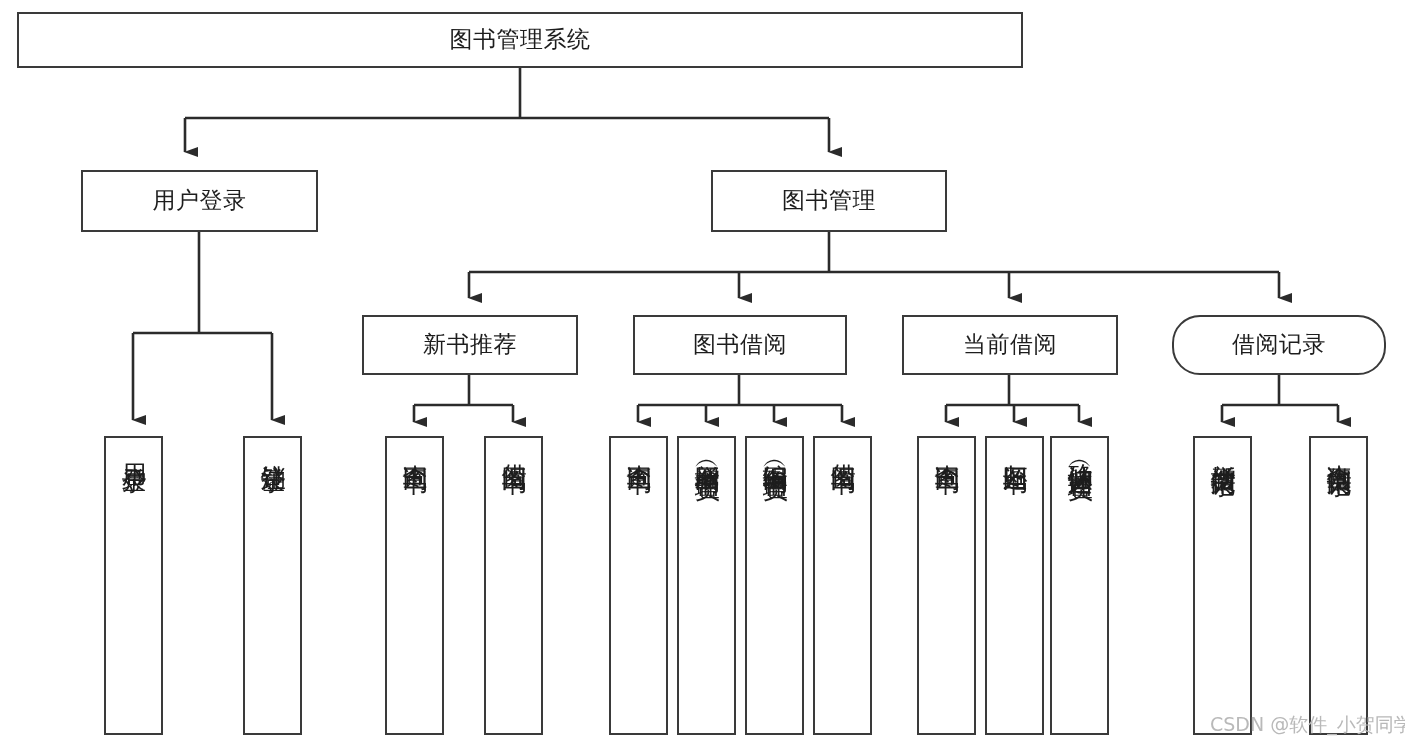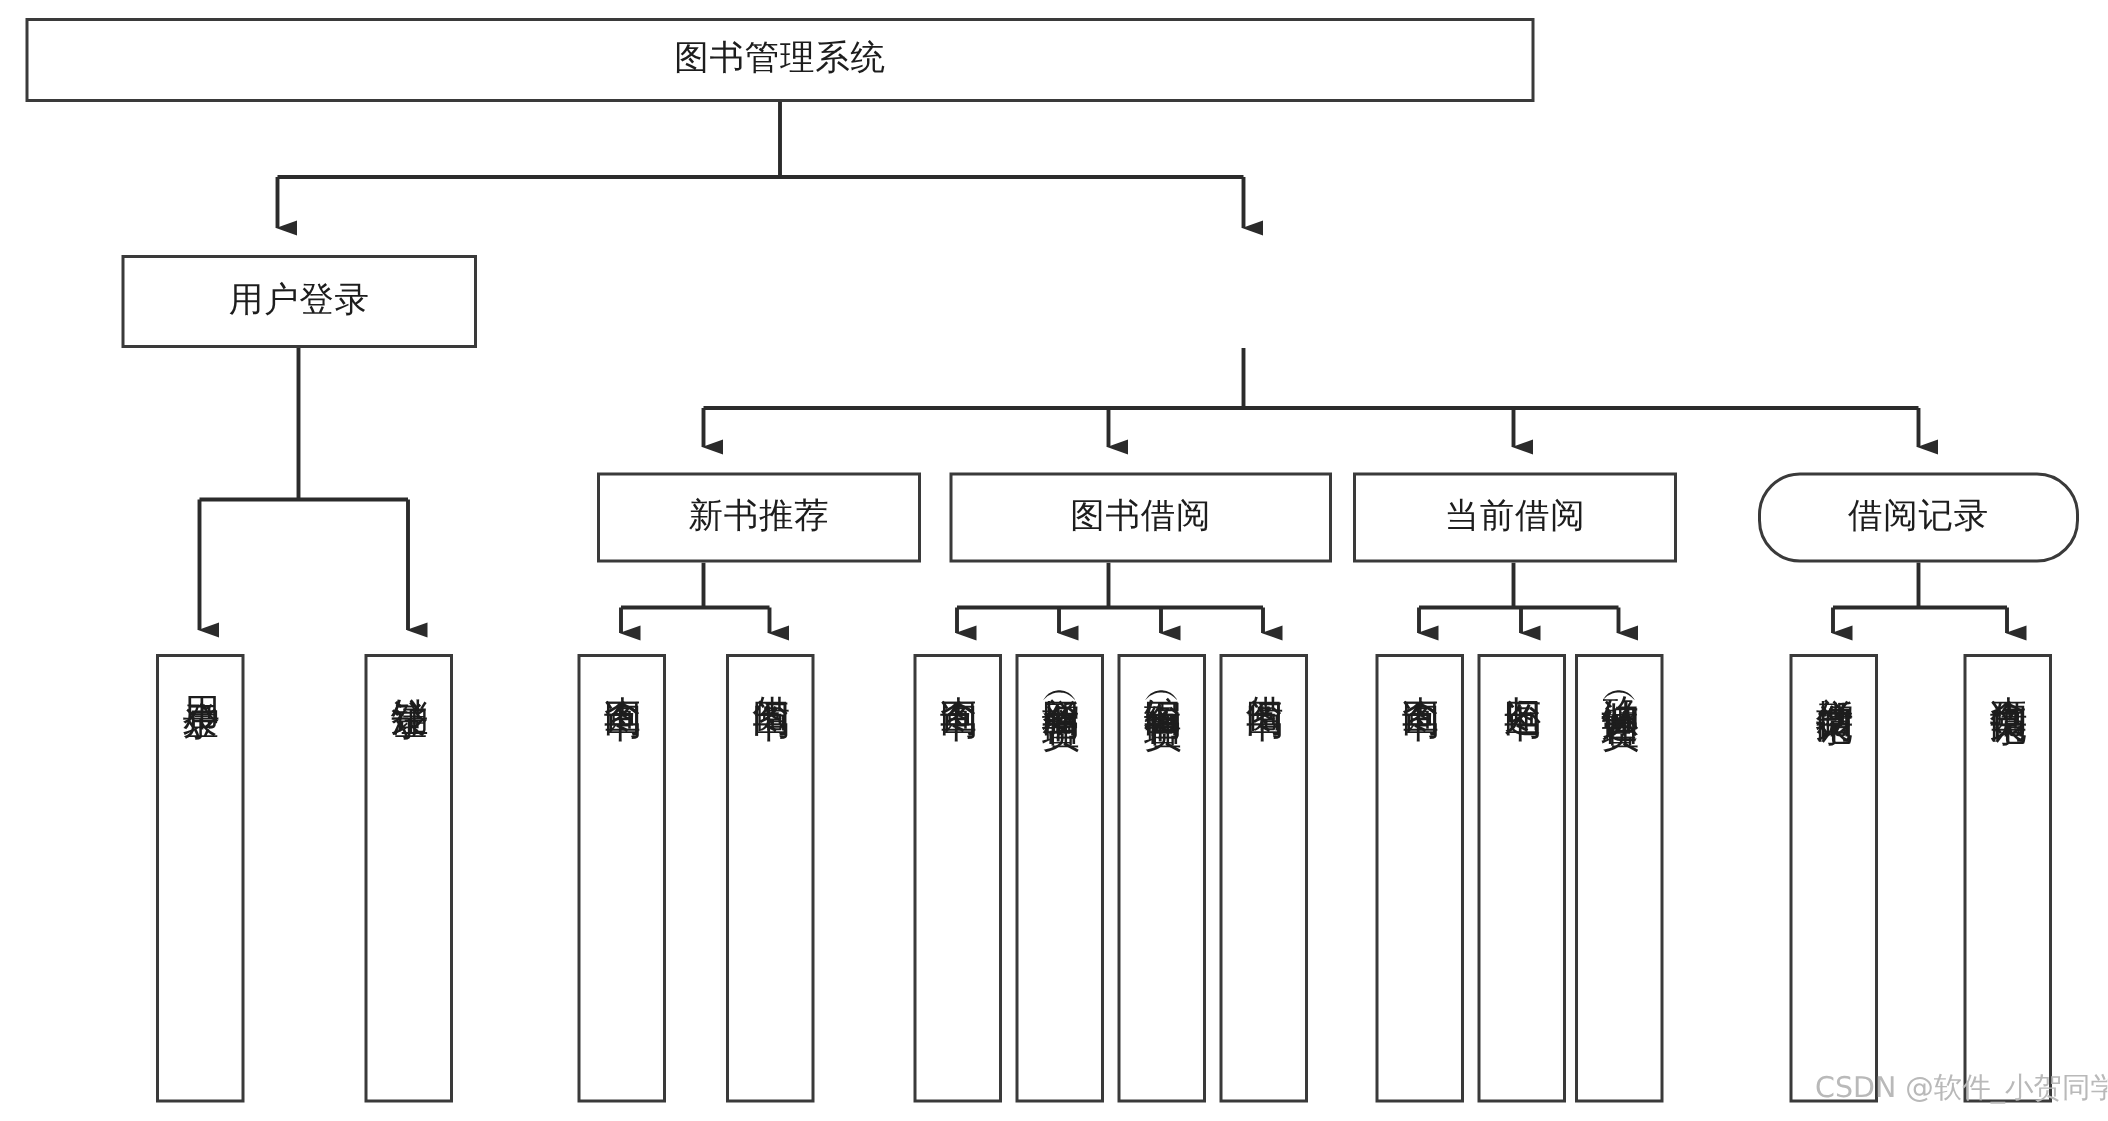--- a/index.html
+++ b/index.html
@@ -130,25 +130,28 @@
     </g>
   </svg>
 
   <div class="node root horizontal" style="left:17px; top:12px; width:1006px; height:56px;">
     <span class="node-label">图书管理系统</span>
   </div>
 
   <div class="node horizontal" style="left:81px; top:170px; width:237px; height:62px;">
     <span class="node-label">用户登录</span>
   </div>
-
-  <div class="node horizontal" style="left:362px; top:315px; width:216px; height:60px;margin-left:36px;">
+  <div class="node horizontal" style="left:711px; top:170px; width:236px; height:62px;">
+    <span class="node-label">图书管理</span>
+  </div>
+
+  <div class="node horizontal" style="left:362px; top:315px; width:216px; height:60px;">
     <span class="node-label">新书推荐</span>
   </div>
-  <div class="node horizontal" style="left:633px; top:315px; width:255px; height:60px;">
+  <div class="node horizontal" style="left:633px; top:315px; width:214px; height:60px;">
     <span class="node-label">图书借阅</span>
   </div>
   <div class="node horizontal" style="left:902px; top:315px; width:216px; height:60px;">
     <span class="node-label">当前借阅</span>
   </div>
   <div class="node horizontal" style="left:1172px; top:315px; width:214px; height:60px;border-radius:28px;">
     <span class="node-label">借阅记录</span>
   </div>
 
   <div class="node leaf" style="left:104px; top:436px; width:59px; height:299px;">

